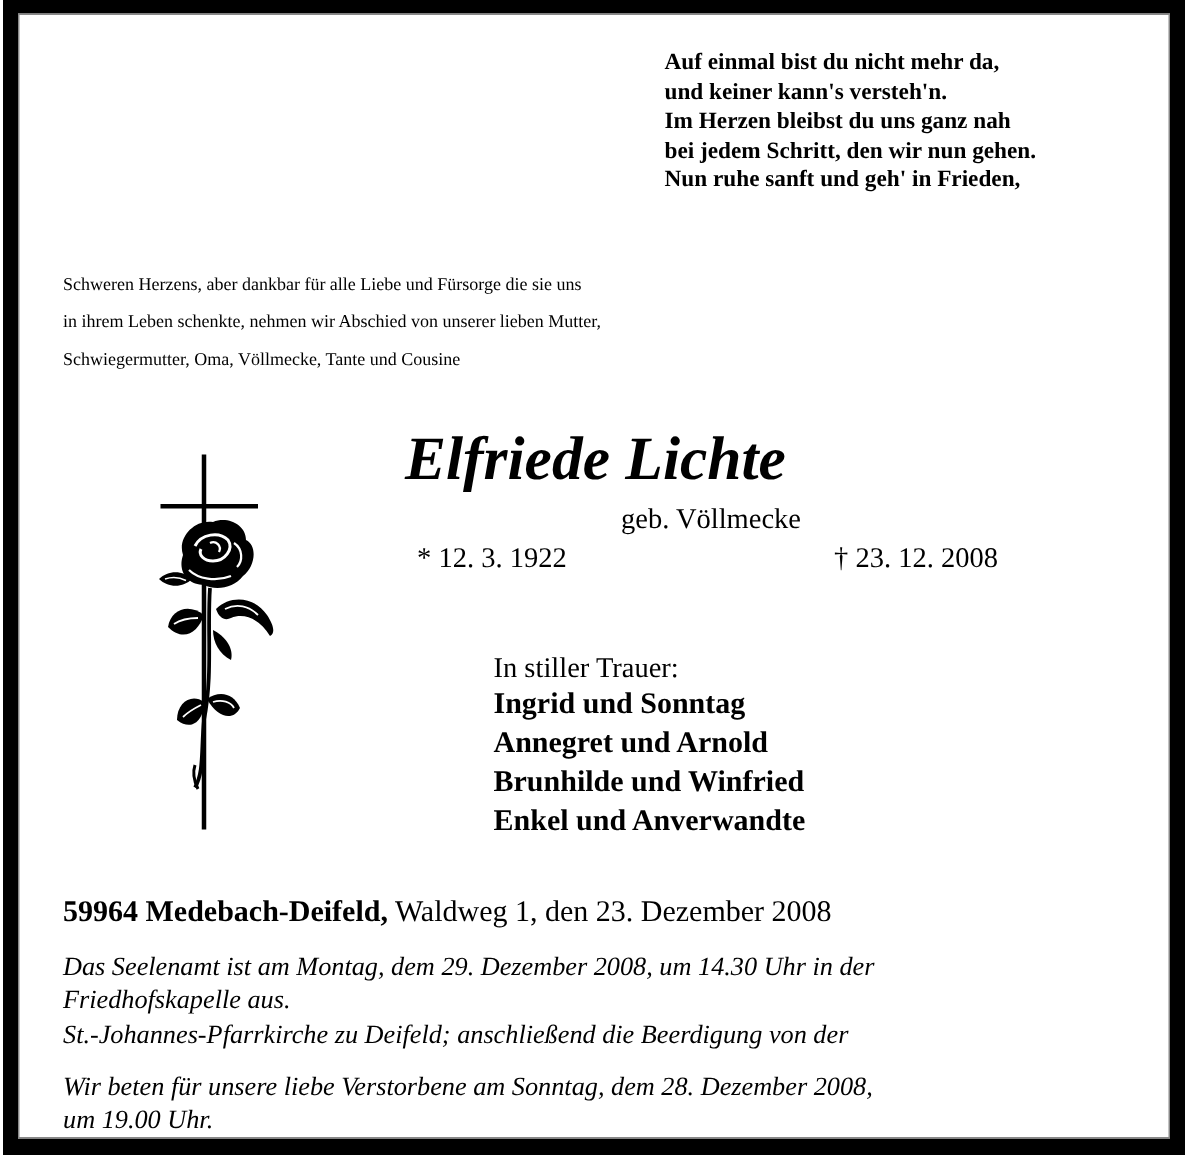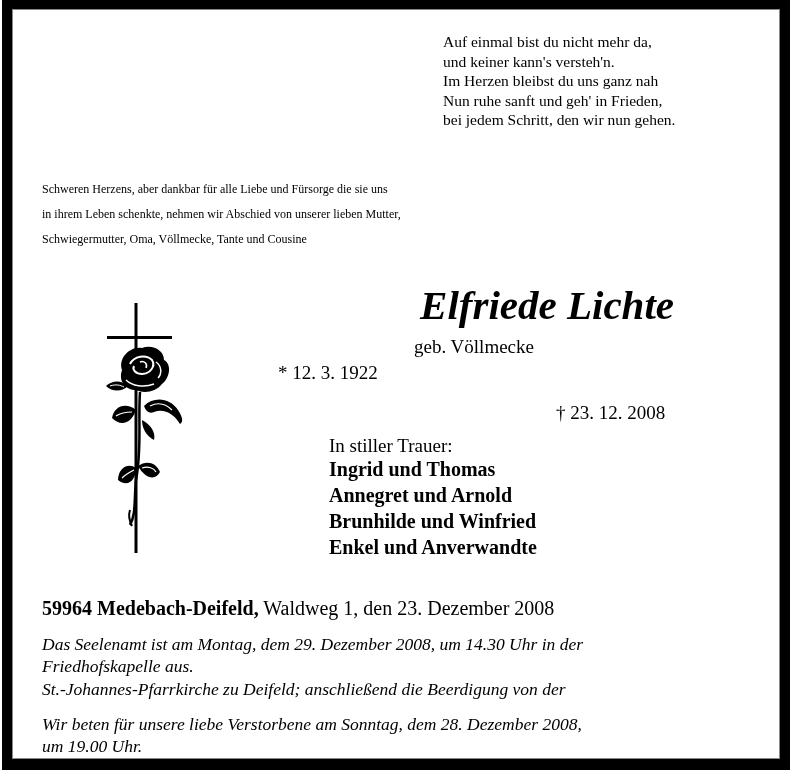--- a/index.html
+++ b/index.html
@@ -1,27 +1,27 @@
 <!DOCTYPE html>
 <html><head>
   <meta charset="utf-8">
   <style>
     html, body { margin: 0; padding: 0; background: #ffffff; }
     body { width: 800px; height: 781px; position: relative; overflow: hidden; font-family: "Liberation Serif", "DejaVu Serif", serif; color: #000; }
     .frame { position: absolute; left: 2px; top: 0px; width: 788px; height: 770px; border-left: 10px solid #000; border-top: 9px solid #000; border-right: 10px solid #000; border-bottom: 11px solid #000; box-sizing: border-box; background: #fff; }
     .frame-inner { position: absolute; left: 12px; top: 9px; width: 768px; height: 750px; box-shadow: inset 1px 1px 0 #888, inset -1px -1px 0 #888; }
     .abs { position: absolute; white-space: nowrap; }
-    .poem { left: 443px; top: 32px; font-size: 15.5px; line-height: 19.6px; }
+    .poem { left: 443px; top: 32px; font-size: 15.5px; line-height: 19.6px; font-weight: bold; }
     .poem div { height: 19.6px; }
     .intro { left: 42px; top: 177px; font-size: 12px; line-height: 25px; }
     .intro div { height: 25px; }
-    .name { left: 270px; width: 404px; top: 280px; text-align: right; font-size: 41px; font-weight: bold; font-style: italic; line-height: 50px; }
+    .name { left: 270px; width: 404px; top: 280px; text-align: left; font-size: 41px; font-weight: bold; font-style: italic; line-height: 50px; }
     .maiden { left: 270px; width: 408px; top: 335px; text-align: center; font-size: 19px; line-height: 24px; }
     .birth { left: 278px; top: 361px; font-size: 19px; line-height: 24px; }
-    .death { left: 556px; top: 361px; font-size: 19px; line-height: 24px; margin-top: 40px; }
+    .death { left: 556px; top: 361px; font-size: 19px; line-height: 24px; }
     .mourn-label { left: 329px; top: 422px; font-size: 19px; line-height: 24px; margin-top: 12px; }
     .mourners { left: 329px; top: 456px; font-size: 20px; font-weight: bold; line-height: 26px; }
     .mourners div { height: 26px; }
     .address { left: 42px; top: 595px; font-size: 20px; line-height: 26px; }
     .address b { font-weight: bold; }
     .para { left: 42px; font-size: 17.5px; line-height: 22.3px; font-style: italic; }
     .para div { height: 22.3px; }
     .para1 { top: 633px; }
     .para2 { top: 713px; }
     .emblem { position: absolute; left: 100px; top: 300px; width: 90px; height: 256px; }
@@ -29,22 +29,22 @@
 </head>
 <body>
 
 <div class="frame"></div>
 <div class="frame-inner"></div>
 
 <div class="abs poem">
   <div>Auf einmal bist du nicht mehr da,</div>
   <div>und keiner kann's versteh'n.</div>
   <div>Im Herzen bleibst du uns ganz nah</div>
+  <div>bei jedem Schritt, den wir nun gehen.</div>
   <div>Nun ruhe sanft und geh' in Frieden,</div>
-  <div>bei jedem Schritt, den wir nun gehen.</div>
 </div>
 
 <div class="abs intro">
   <div>Schweren Herzens, aber dankbar für alle Liebe und Fürsorge die sie uns</div>
   <div>in ihrem Leben schenkte, nehmen wir Abschied von unserer lieben Mutter,</div>
   <div>Schwiegermutter, Oma, Völlmecke, Tante und Cousine</div>
 </div>
 
 <svg class="emblem" viewBox="0 0 90 256" xmlns="http://www.w3.org/2000/svg">
 
@@ -82,21 +82,21 @@
   <span>*</span>
   <span>12. 3. 1922</span>
 </div>
 <div class="abs death">
   <span>†</span>
   <span>23. 12. 2008</span>
 </div>
 
 <div class="abs mourn-label">In stiller Trauer:</div>
 <div class="abs mourners">
-  <div>Ingrid und Thomas</div>
+  <div>Ingrid und Sonntag</div>
   <div>Annegret und Arnold</div>
   <div>Brunhilde und Winfried</div>
   <div>Enkel und Anverwandte</div>
 </div>
 
 <div class="abs address"><b>59964 Medebach-Deifeld,</b><span> Waldweg 1, den 23. Dezember 2008</span></div>
 
 <div class="abs para para1">
   <div>Das Seelenamt ist am Montag, dem 29. Dezember 2008, um 14.30 Uhr in der</div>
   <div>Friedhofskapelle aus.</div>

